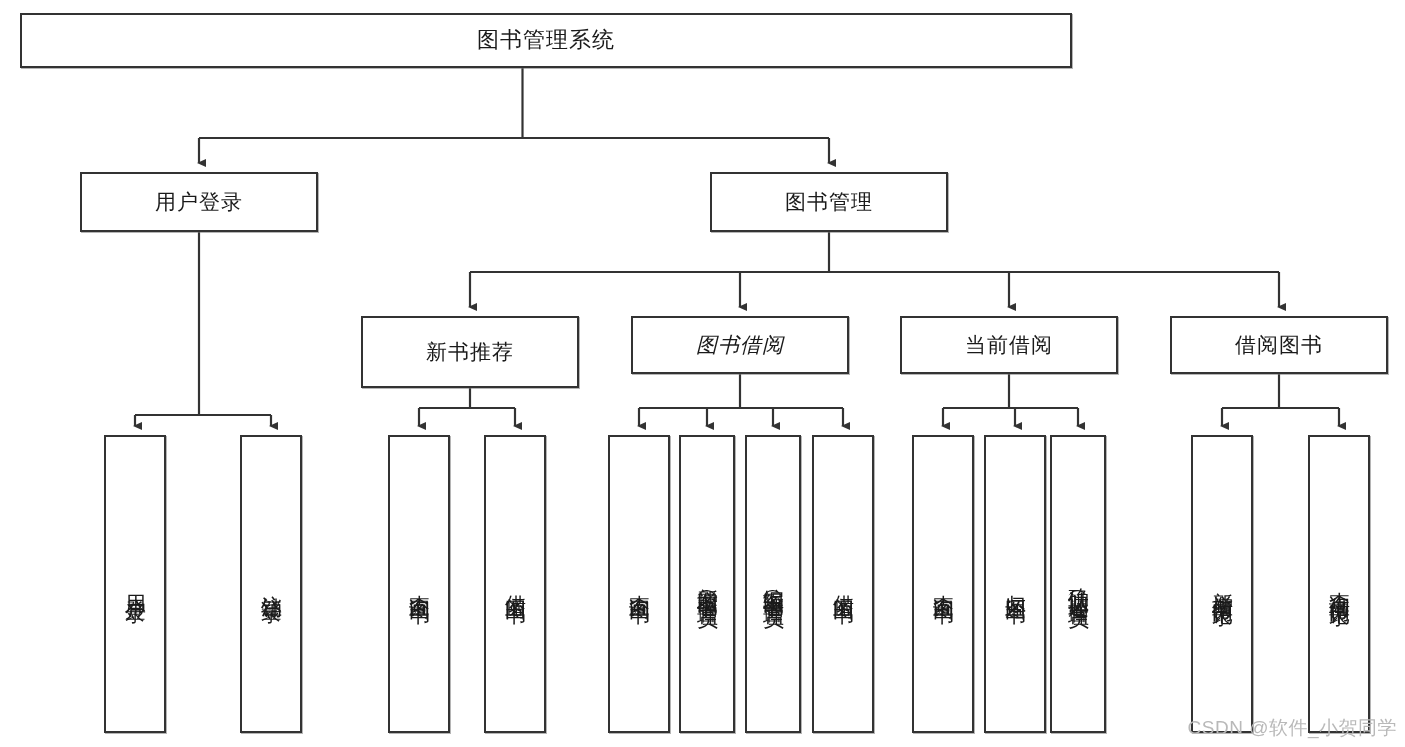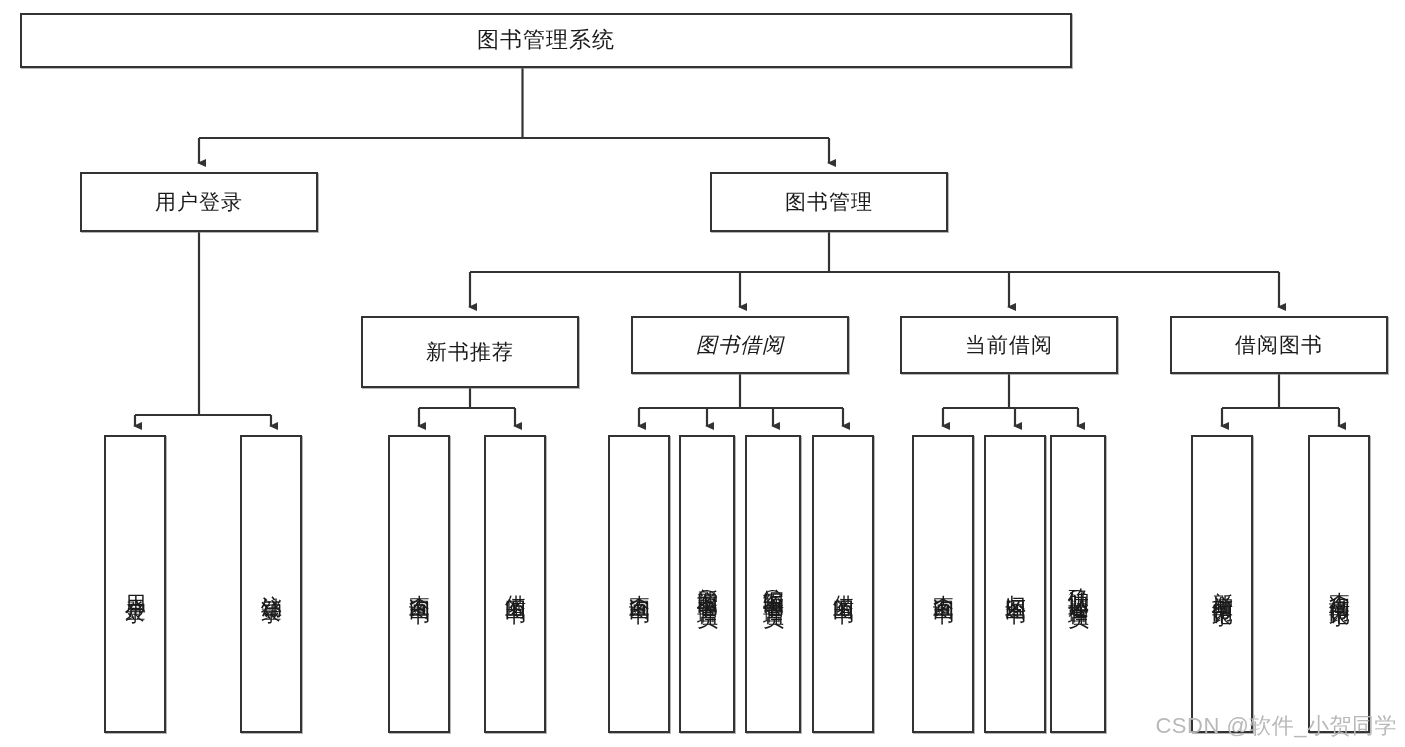--- a/index.html
+++ b/index.html
@@ -57,21 +57,21 @@
     white-space: nowrap;
     text-align: center;
   }
   .node-root .node-label {
     font-size: 22px;
   }
   #watermark {
     position: absolute;
     right: 8px;
     bottom: 6px;
-    font-size: 22px;
+    font-size: 19px;
     color: #b9b9b9;
     letter-spacing: 0.5px;
     white-space: nowrap;
     user-select: none;
   }
 </style>
 </head>
 <body>
 
 <div id="diagram-root">

